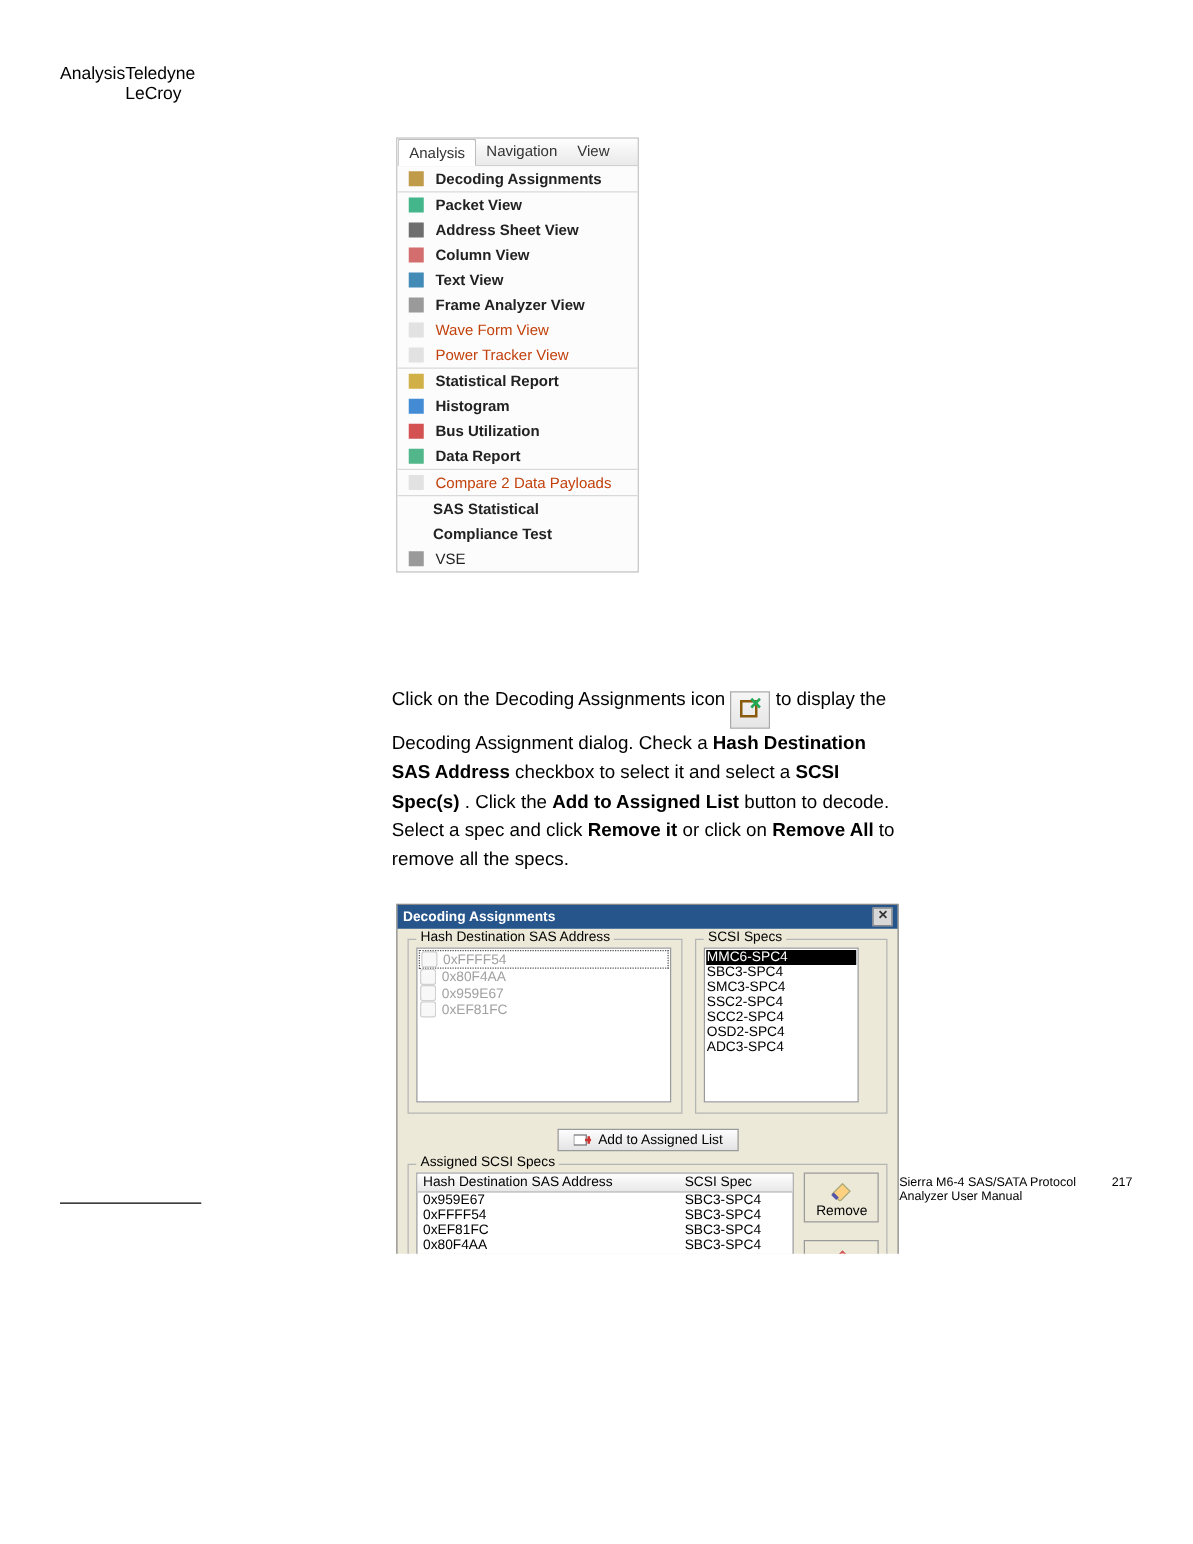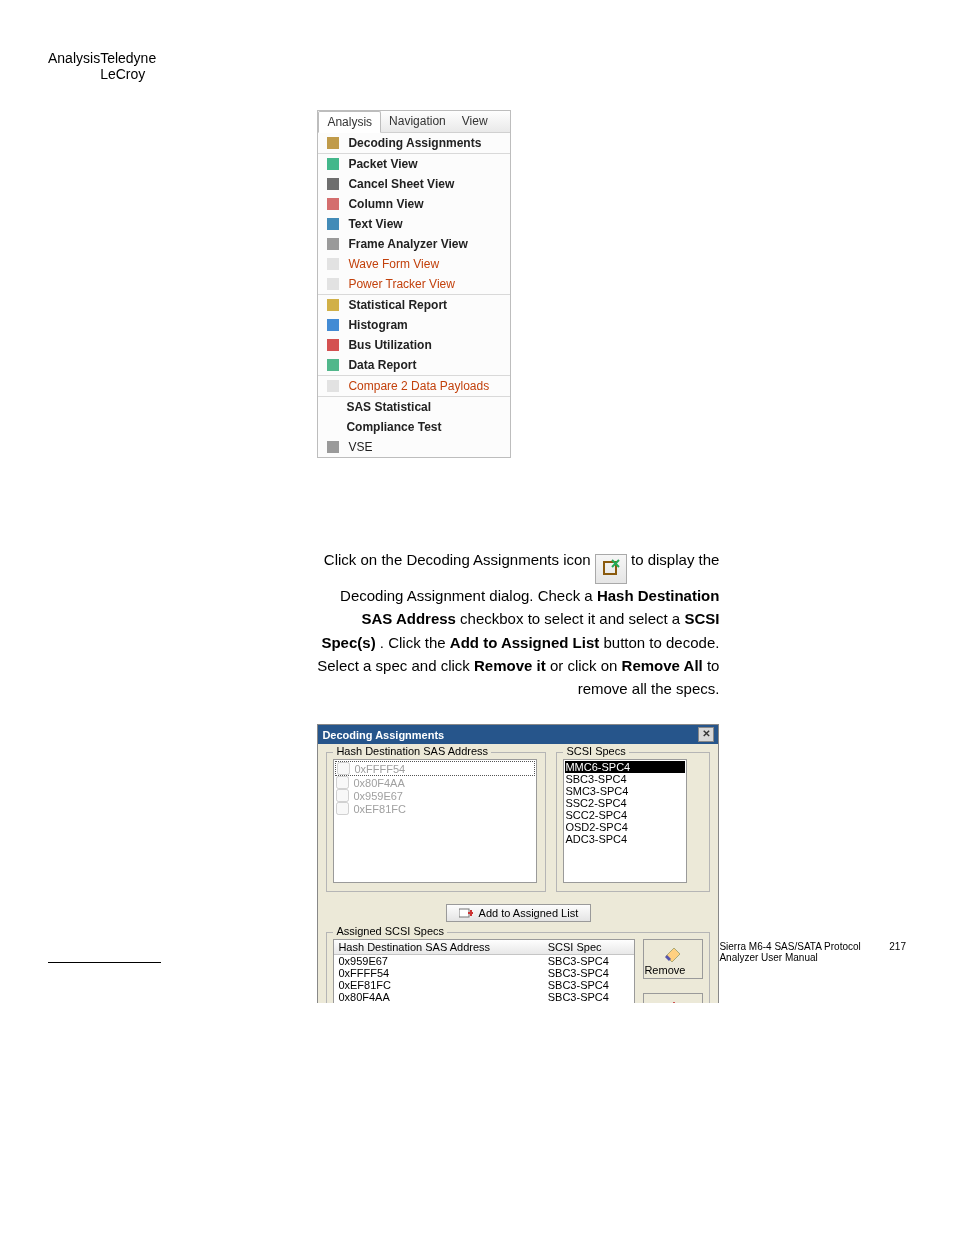--- a/index.html
+++ b/index.html
@@ -86,21 +86,20 @@
     justify-content: center;
   }
   .mi-ico svg { display: block; }
 
   
   .body-para {
     margin: 90px 0 24px 152px;
     max-width: 660px;
     font-size: 15px;
     line-height: 1.55;
-    text-align: right;
   }
   .body-para b { font-weight: 700; }
   .inline-icon {
     display: inline-block;
     vertical-align: -12px;
     width: 30px;
     height: 28px;
     border: 1px solid #a9a9a9;
     background: linear-gradient(#f6f6f6,#e5e5e5);
     text-align: center;
@@ -224,20 +223,21 @@
   }
   .side-btns {
     display: flex;
     flex-direction: column;
     gap: 14px;
     width: 60px;
   }
   .icon-btn {
     border: 1px solid #9a9a9a;
     background: #ece9d8;
+    text-align: center;
     font-size: 11px;
     padding: 2px 0 2px 0;
   }
   .icon-btn svg { display:block; margin: 0 auto 2px auto; }
   .dlg-buttons {
     display: flex;
     justify-content: flex-start;
     gap: 30px;
     margin-top: 8px;
   }
@@ -283,21 +283,21 @@
               </svg>
             </span>
             <span>Packet View</span>
           </div>
           <div class="menu-item bold">
             <span class="mi-ico">
               <svg width="14" height="14">
                 <rect x="1" y="1" width="12" height="12" fill="#555" opacity="0.85"></rect>
               </svg>
             </span>
-            <span>Cancel Sheet View</span>
+            <span>Address Sheet View</span>
           </div>
           <div class="menu-item bold">
             <span class="mi-ico">
               <svg width="14" height="14">
                 <rect x="1" y="1" width="12" height="12" fill="#c55" opacity="0.85"></rect>
               </svg>
             </span>
             <span>Column View</span>
           </div>
           <div class="menu-item bold">

